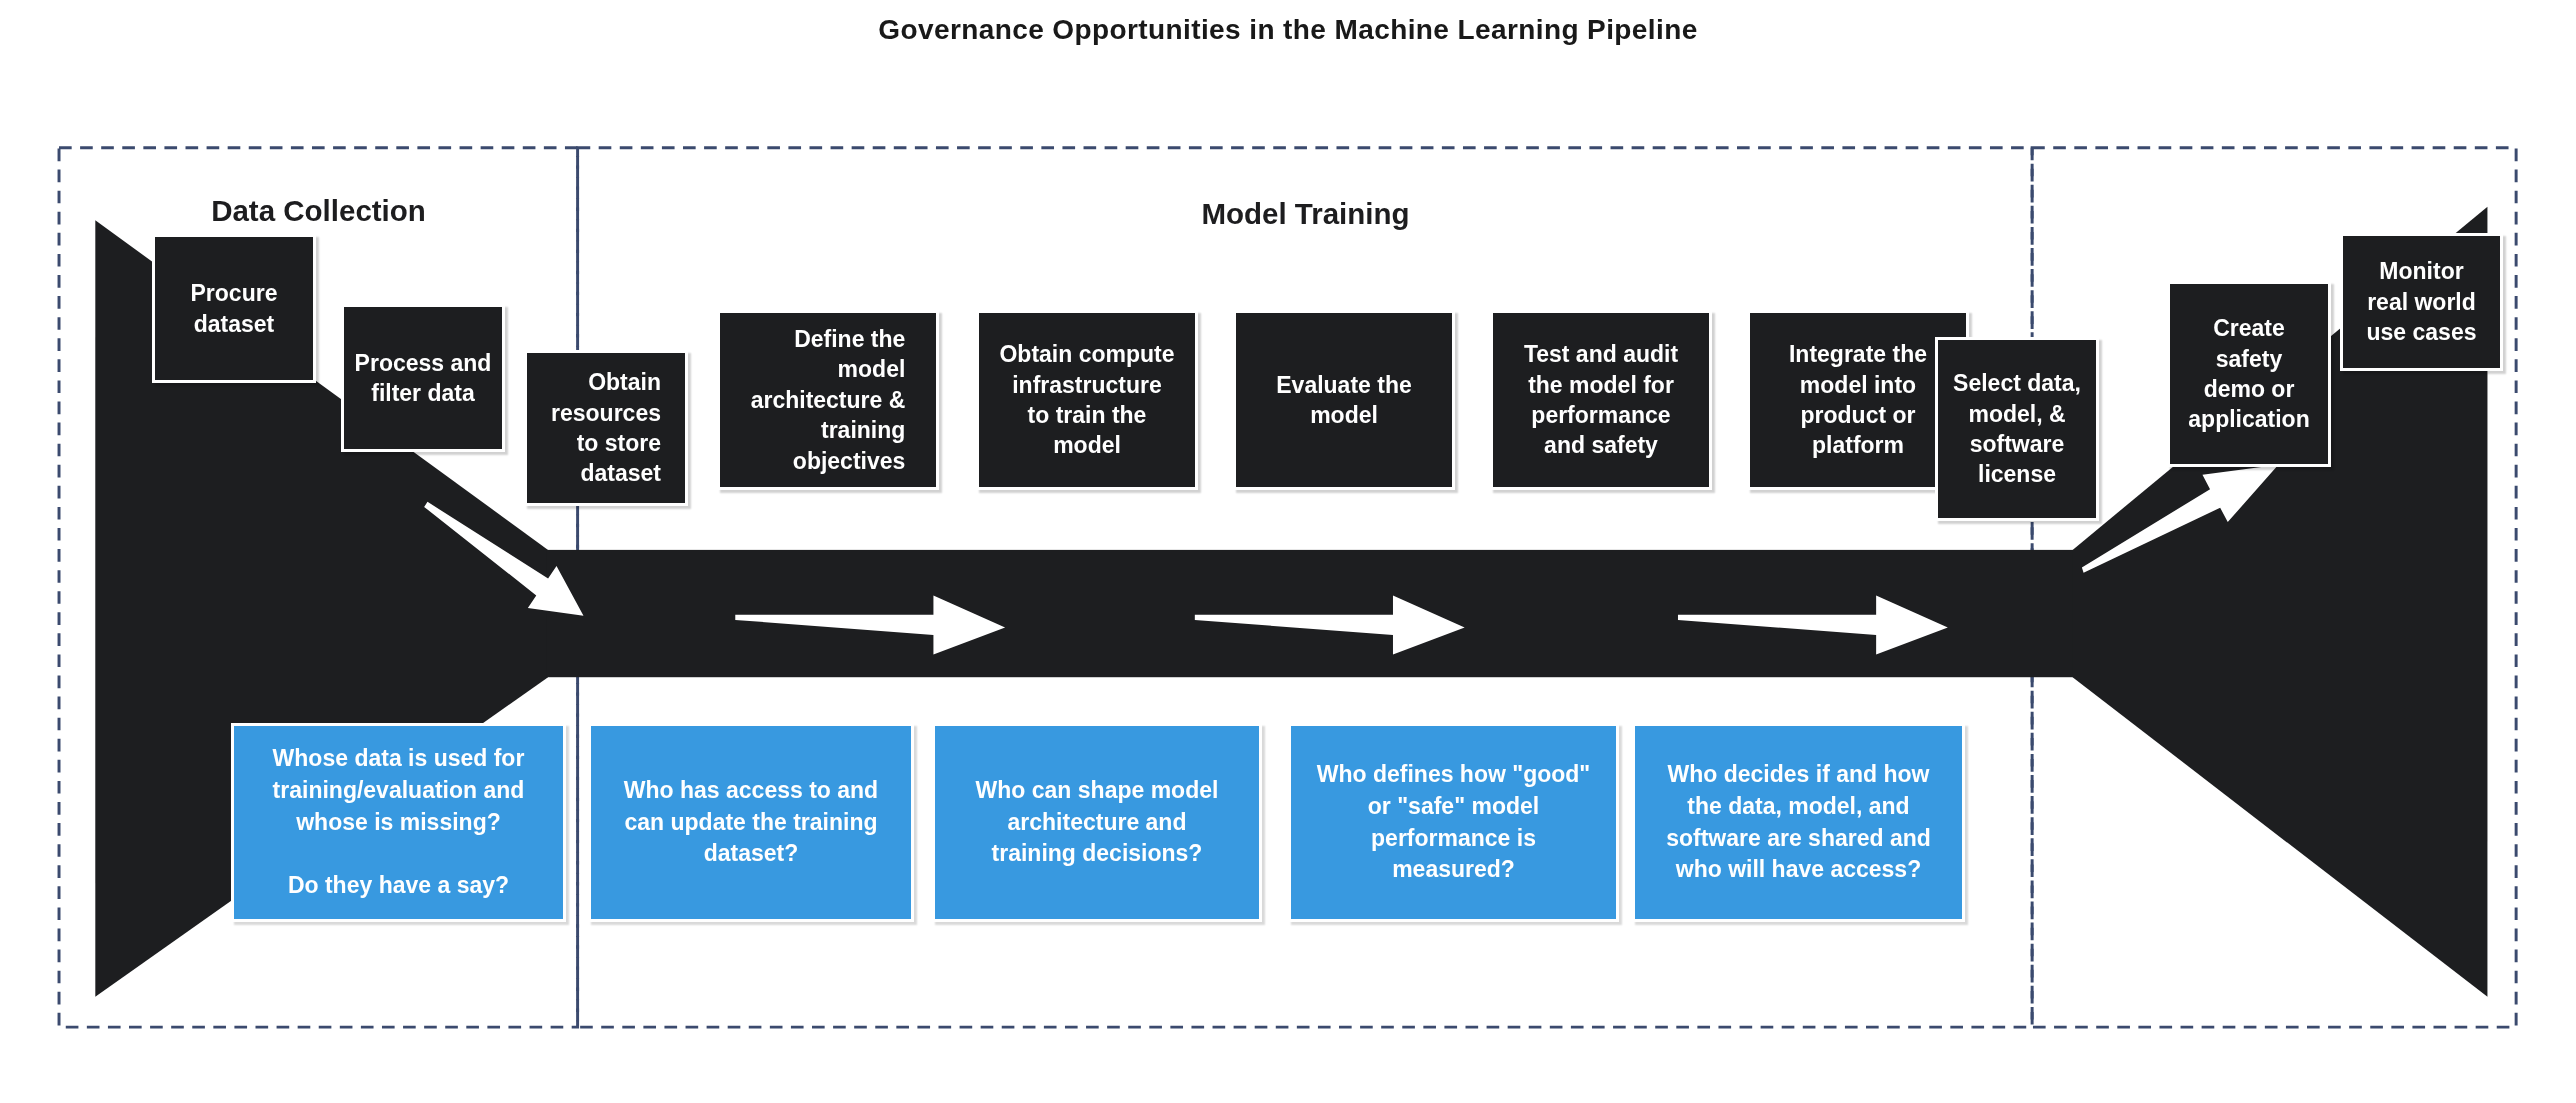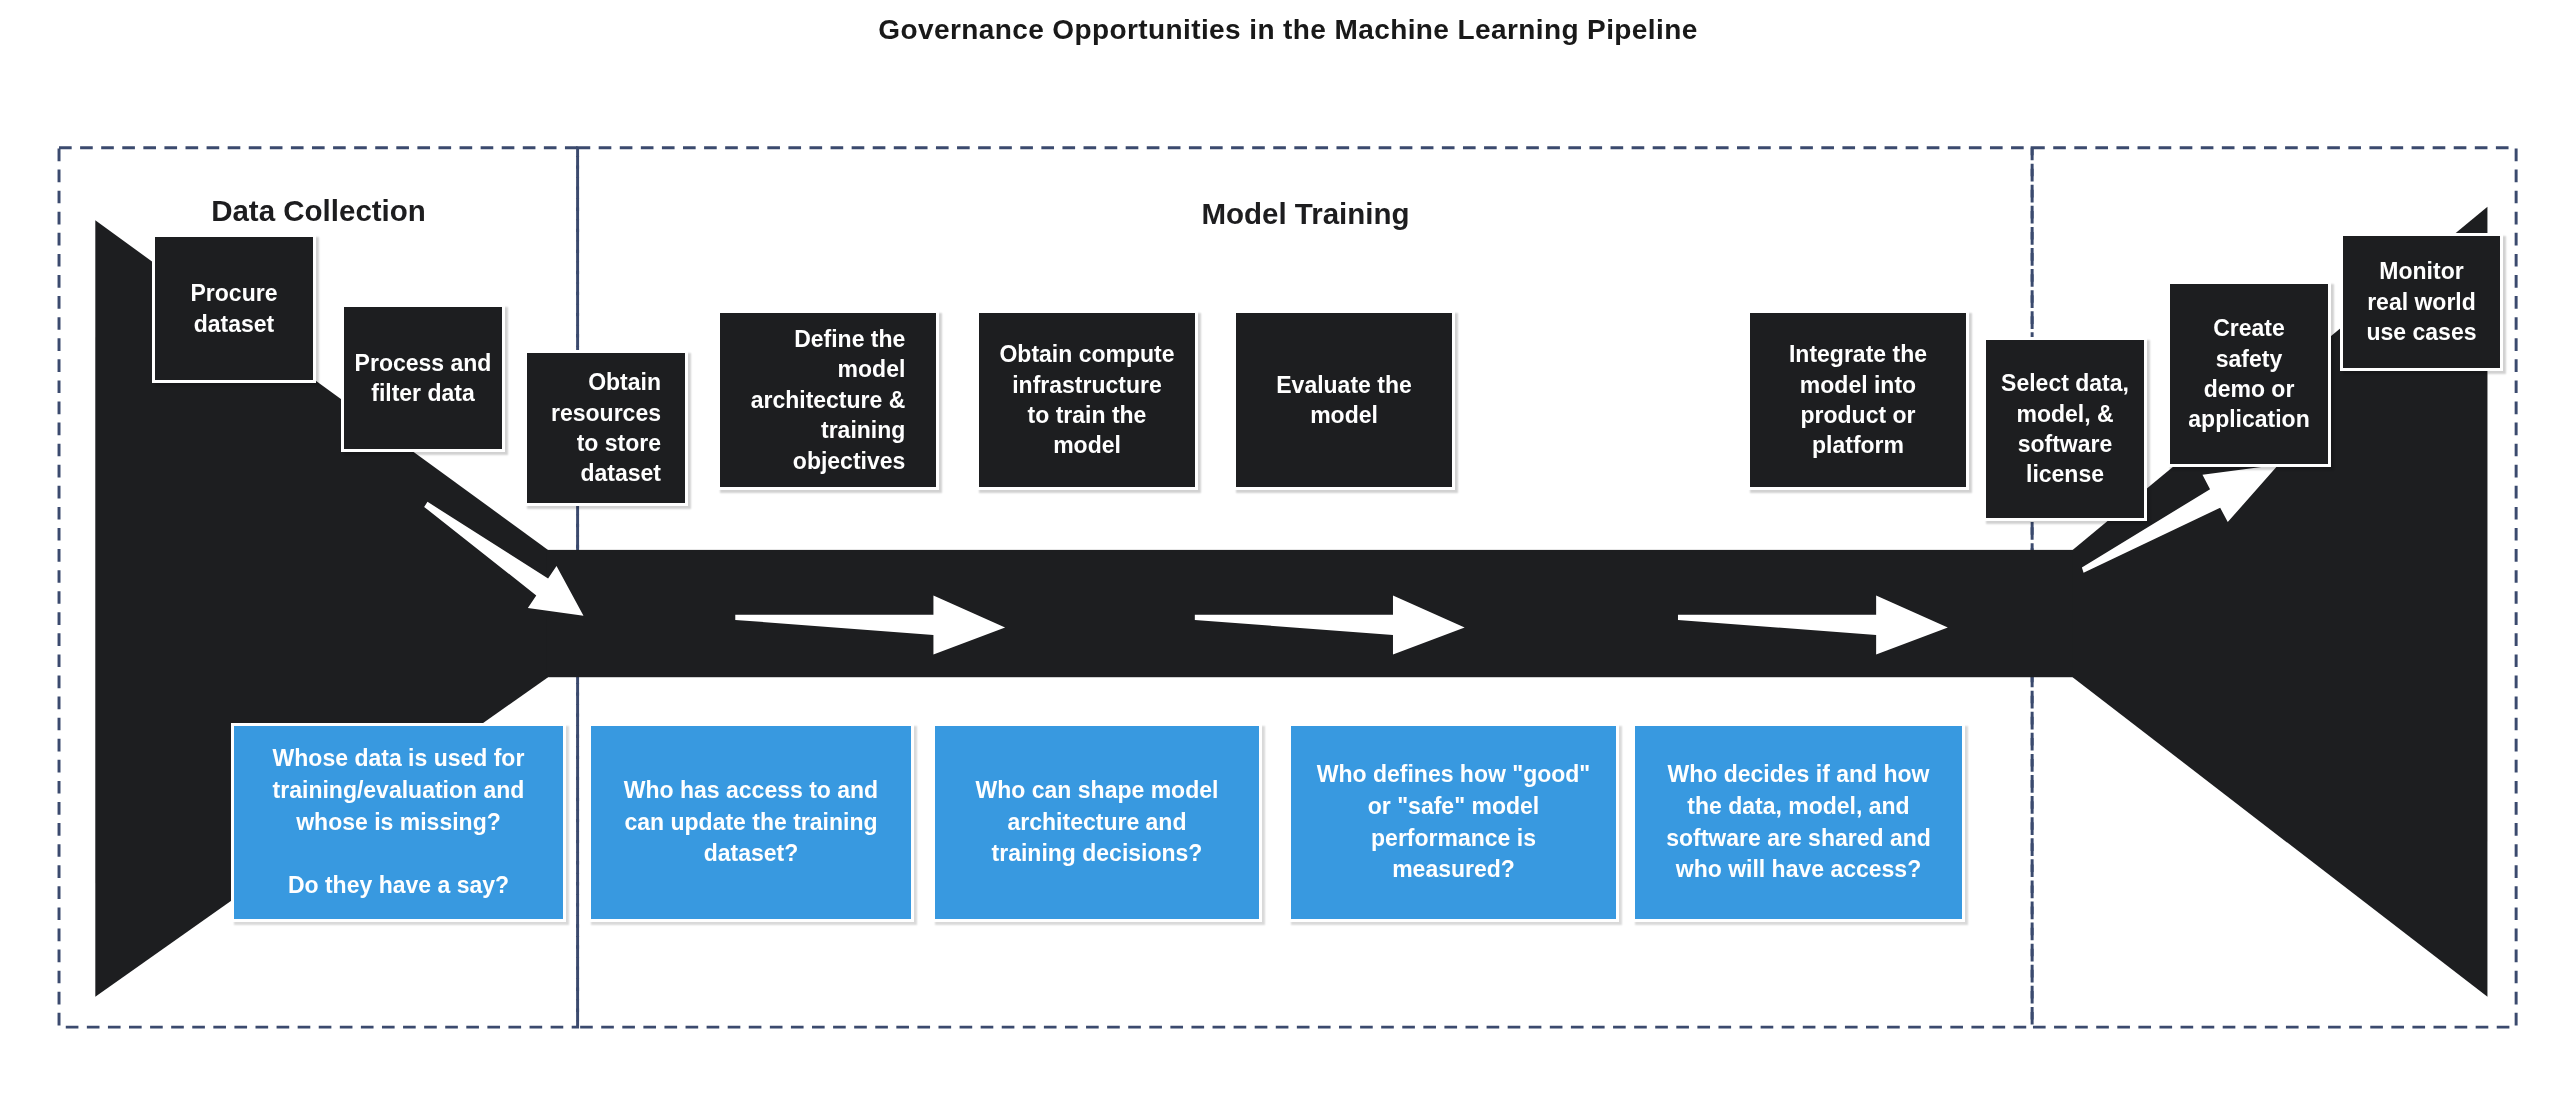--- a/index.html
+++ b/index.html
@@ -60,25 +60,29 @@
 model
 architecture &amp;
 training
 objectives</div>
   <div class="step" style="left:976px;top:310px;width:222px;height:180px;">Obtain compute
 infrastructure
 to train the
 model</div>
   <div class="step" style="left:1233px;top:310px;width:222px;height:180px;">Evaluate the
 model</div>
+  <div class="step" style="left:1490px;top:310px;width:222px;height:180px;">Test and audit
+the model for
+performance
+and safety</div>
   <div class="step" style="left:1747px;top:310px;width:222px;height:180px;">Integrate the
 model into
 product or
 platform</div>
-  <div class="step" style="left:1983px;top:337px;width:164px;height:184px;">Select data,
+  <div class="step" style="left:1935px;top:337px;width:164px;height:184px;">Select data,
 model, &amp;
 software
 license</div>
   <div class="step" style="left:2167px;top:281px;width:164px;height:186px;">Create
 safety
 demo or
 application</div>
   <div class="step" style="left:2340px;top:233px;width:163px;height:138px;">Monitor
 real world
 use cases</div>

